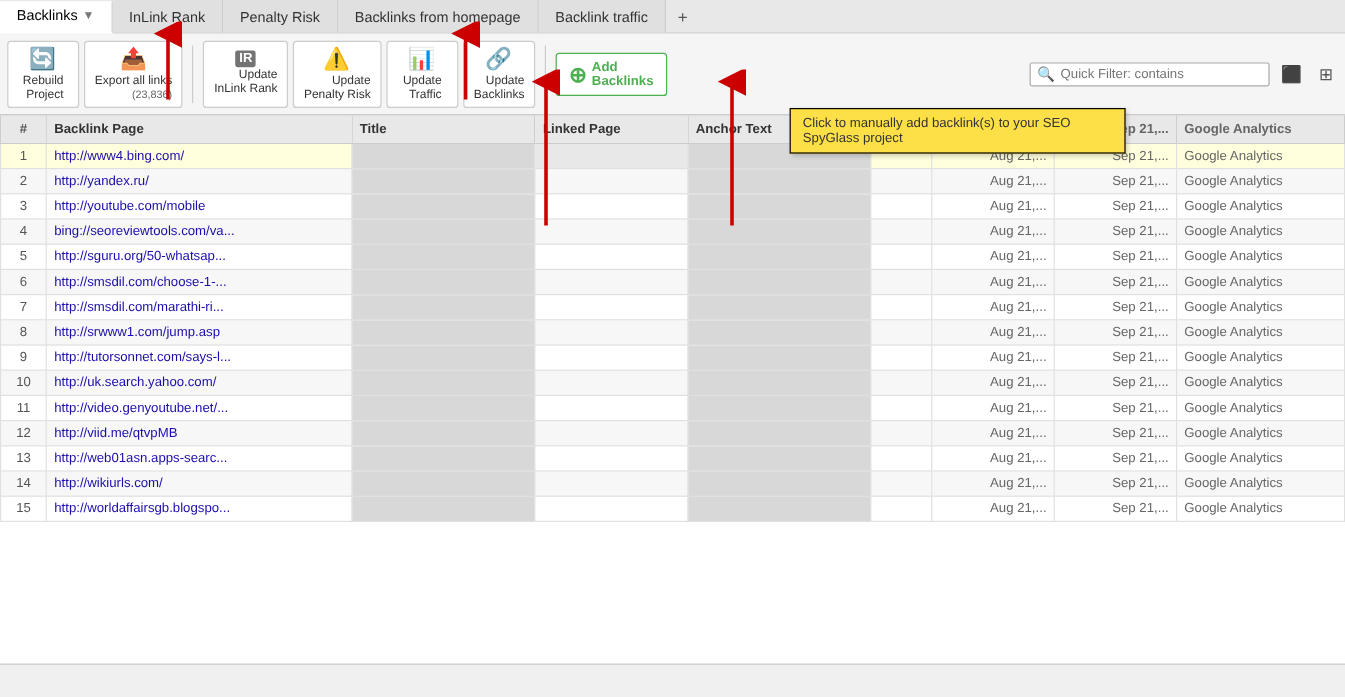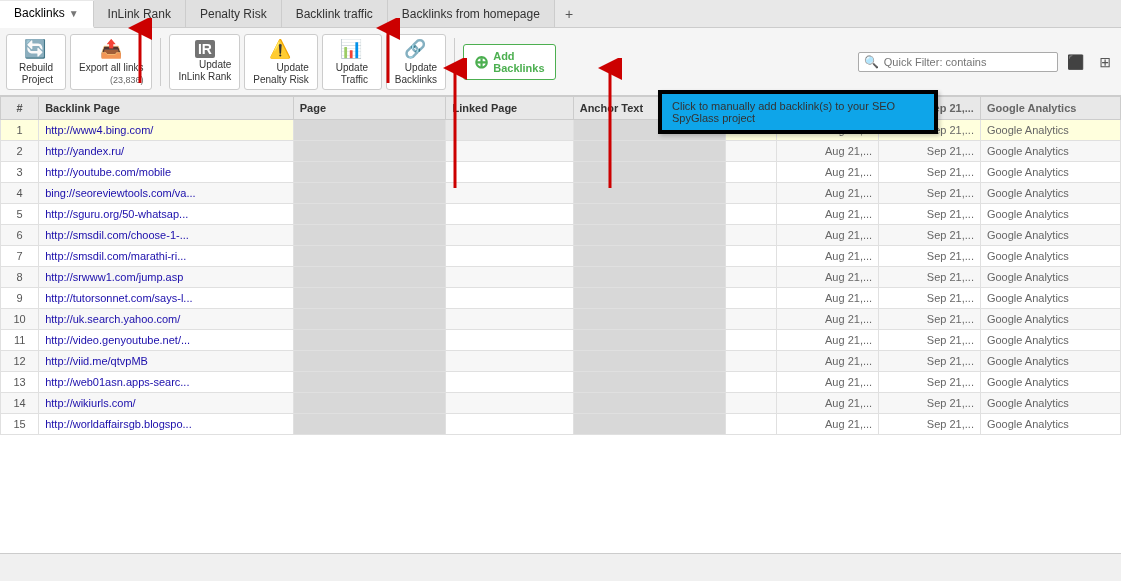--- a/index.html
+++ b/index.html
@@ -76,22 +76,22 @@
     .toolbar-separator {
       width: 1px;
       height: 48px;
       background: #ccc;
       margin: 0 4px;
     }
 
     
     .tooltip-box {
       position: absolute;
-      background: #0ea5e9;
-      border: 4px solid #000000;
+      background: #fde047;
+      border: 1px solid #000000;
       padding: 6px 10px;
       font-size: 11px;
       color: #333;
       max-width: 280px;
       z-index: 200;
       box-shadow: 2px 2px 4px rgba(0,0,0,0.2);
     }
 
     
     .search-area {
@@ -217,21 +217,21 @@
 
     
     .export-sub {
       font-size: 9px;
       color: #666;
     }
 
     .ir-badge {
       background: #737373;
       color: #fff;
-      font-size: 14px;
+      font-size: 11px;
       font-weight: bold;
       padding: 1px 3px;
       border-radius: 2px;
       margin-bottom: 1px;
     }
 
     .page-wrap {
       position: relative;
       width: 1121px;
       height: 559px;
@@ -248,24 +248,24 @@
       <span>Backlinks</span>
       <span style="margin-left:4px; font-size:10px; color:#777;">▼</span>
     </div>
     <div class="tab">
       <span>InLink Rank</span>
     </div>
     <div class="tab">
       <span>Penalty Risk</span>
     </div>
     <div class="tab">
+      <span>Backlinks from homepage</span>
+    </div>
+    <div class="tab">
       <span>Backlink traffic</span>
-    </div>
-    <div class="tab">
-      <span>Backlinks from homepage</span>
     </div>
     <div class="tab-add">
       <span>+</span>
     </div>
   </div>
 
   <div class="toolbar-wrapper">
     <div class="toolbar">
 
       <div class="toolbar-btn">
@@ -357,21 +357,21 @@
       <line x1="20" y1="130" x2="20" y2="10" stroke="#cc0000" stroke-width="3" marker-end="url(#arrowhead4)"></line>
     </svg>
   </div>
 
   <div class="table-container">
     <table>
       <thead>
         <tr>
           <th class="col-num">#</th>
           <th class="col-page">Backlink Page</th>
-          <th class="col-title gray-cell">Page</th>
+          <th class="col-title gray-cell">Title</th>
           <th class="col-linked">Linked Page</th>
           <th class="col-anchor gray-cell">Anchor Text</th>
           <th class="col-li">Li...</th>
           <th class="col-date1">Aug 21,...</th>
           <th class="col-date2">Sep 21,...</th>
           <th class="col-analytics">Google Analytics</th>
         </tr>
       </thead>
       <tbody id="table-body">
       <tr style="background: rgb(255, 255, 221);">

